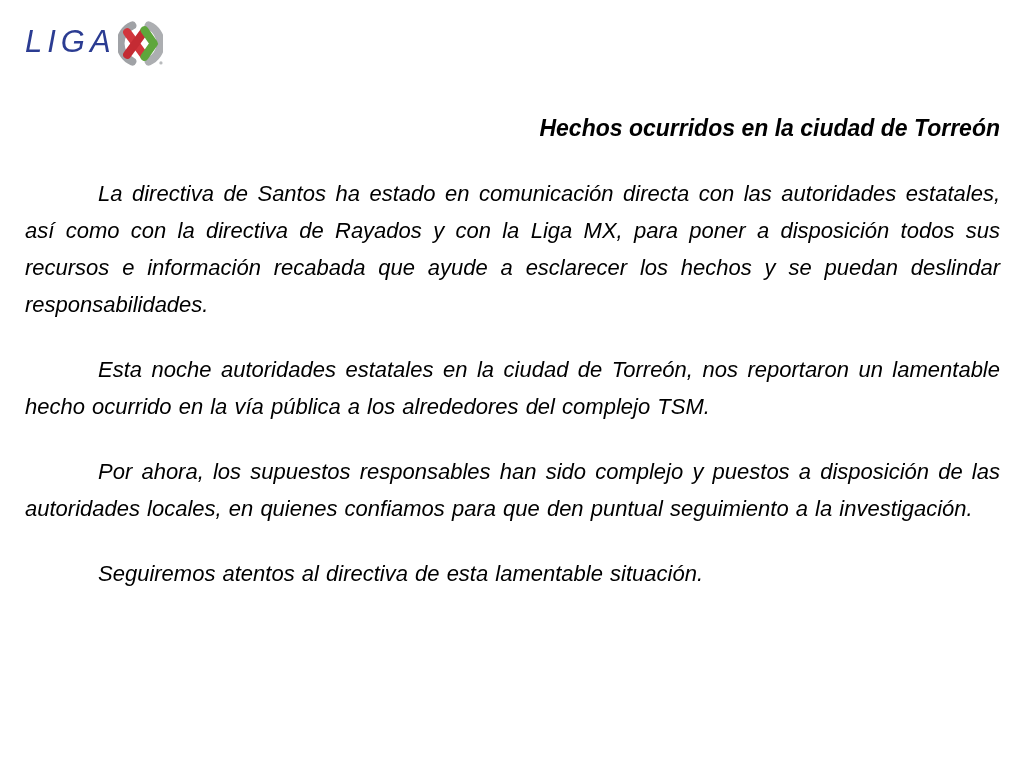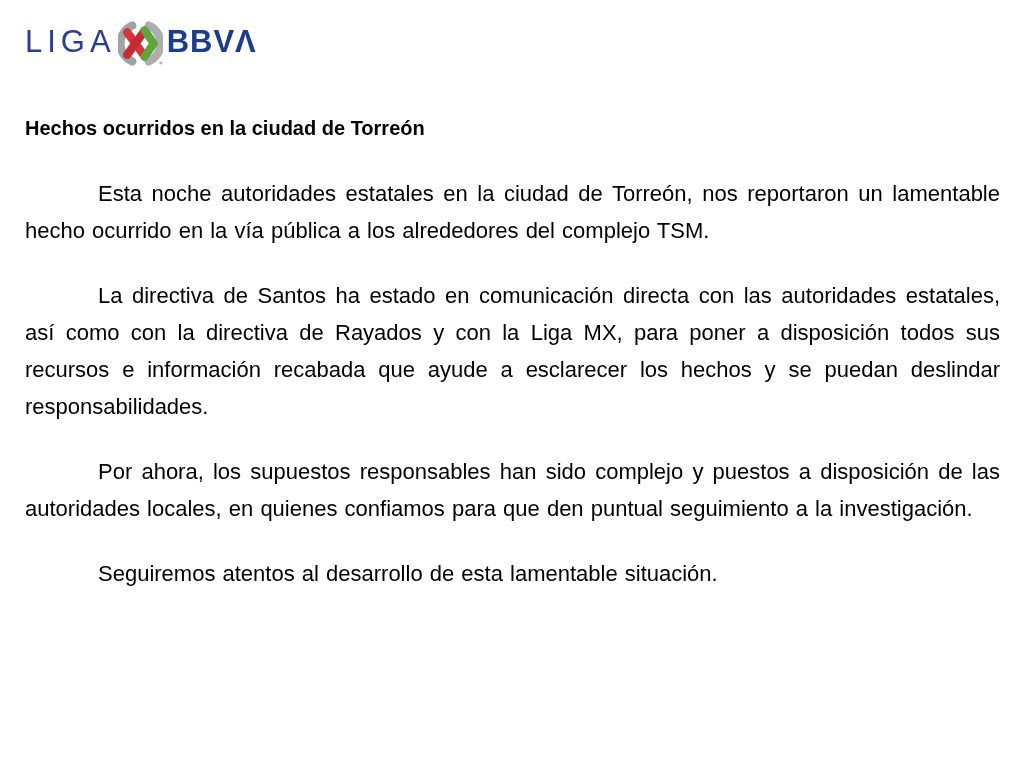--- a/index.html
+++ b/index.html
@@ -12,20 +12,21 @@
     height: 769px;
     font-family: "Liberation Sans", sans-serif;
     color: #000000;
     overflow: hidden;
   }
   .page {
     box-sizing: border-box;
     width: 1024px;
     height: 585px;
     padding: 18px 24px 0 25px;
+    font-style: italic;
   }
   
   .logo-row {
     display: flex;
     align-items: center;
     height: 48px;
   }
   .liga-wordmark {
     font-size: 31px;
     font-weight: 400;
@@ -42,23 +43,23 @@
   }
   .bbva-wordmark {
     font-size: 31px;
     font-weight: 700;
     letter-spacing: 1px;
     color: #1C3C8C;
     line-height: 48px;
   }
   
   .doc-title {
-    font-size: 20px;
+    font-size: 23px;
     font-weight: 700;
-    text-align: left;
+    text-align: right;
     line-height: 37px;
     margin: 44px 0 28px 0;
   }
   .doc-paragraph {
     font-size: 22px;
     line-height: 37px;
     text-align: justify;
     text-indent: 73px;
     margin: 0 0 28px 0;
     word-spacing: 1px;
@@ -79,27 +80,26 @@
       <path d="M 30 4.5 A 19 19 0 0 1 30 39.5" fill="none" stroke="#ACAEB1" stroke-width="8" stroke-linecap="round"></path>
 
       <path d="M 9 11 L 25 33" fill="none" stroke="#D2353C" stroke-width="8" stroke-linecap="round"></path>
       <path d="M 25 11 L 9 33" fill="none" stroke="#C42B33" stroke-width="8" stroke-linecap="round"></path>
 
       <path d="M 26 9 L 35 22 L 26 35" fill="none" stroke="#5EA63B" stroke-width="8" stroke-linejoin="round" stroke-linecap="round"></path>
 
       <circle cx="42" cy="41" r="1.6" fill="#B9BBBD"></circle>
     </svg>
 
-    <span class="bbva-wordmark">BBVΛ</span>
   </div>
 
   <h1 class="doc-title">Hechos ocurridos en la ciudad de Torreón</h1>
 
+  <p class="doc-paragraph">La directiva de Santos ha estado en comunicación directa con las autoridades estatales, así como con la directiva de Rayados y con la Liga MX, para poner a disposición todos sus recursos e información recabada que ayude a esclarecer los hechos y se puedan deslindar responsabilidades.</p>
+
   <p class="doc-paragraph">Esta noche autoridades estatales en la ciudad de Torreón, nos reportaron un lamentable hecho ocurrido en la vía pública a los alrededores del complejo TSM.</p>
-
-  <p class="doc-paragraph">La directiva de Santos ha estado en comunicación directa con las autoridades estatales, así como con la directiva de Rayados y con la Liga MX, para poner a disposición todos sus recursos e información recabada que ayude a esclarecer los hechos y se puedan deslindar responsabilidades.</p>
 
   <p class="doc-paragraph">Por ahora, los supuestos responsables han sido complejo y puestos a disposición de las autoridades locales, en quienes confiamos para que den puntual seguimiento a la investigación.</p>
 
 
-  <p class="doc-paragraph">Seguiremos atentos al desarrollo de esta lamentable situación.</p>
+  <p class="doc-paragraph">Seguiremos atentos al directiva de esta lamentable situación.</p>
 
 </div>
 
 </body></html>

